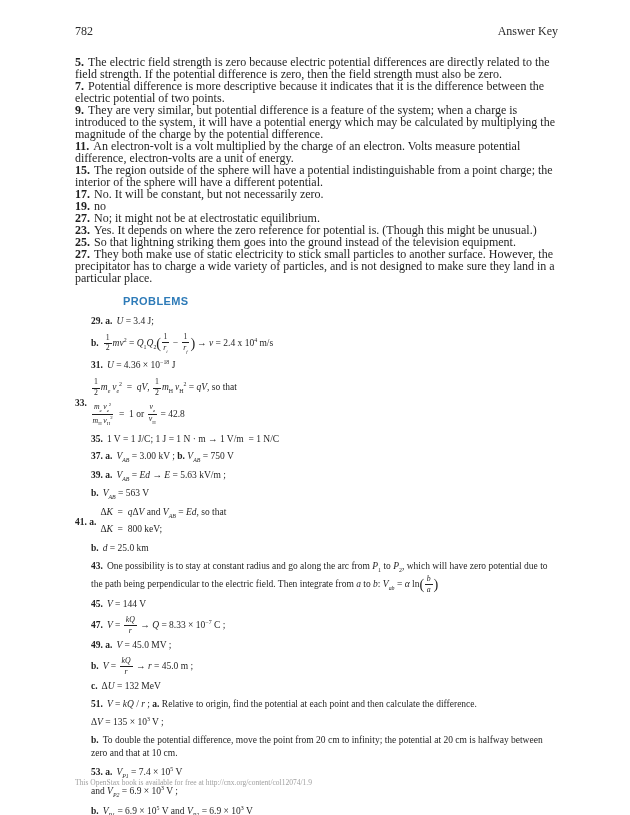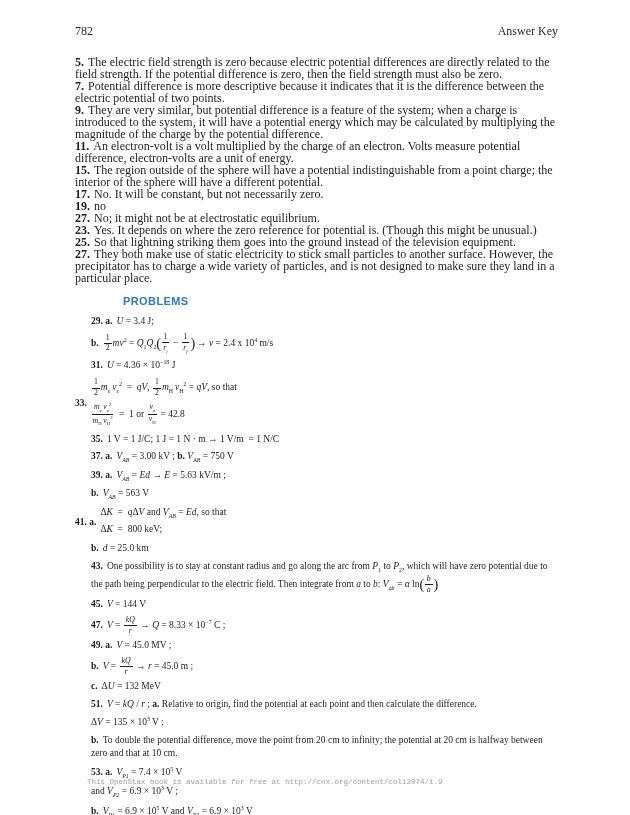--- a/index.html
+++ b/index.html
@@ -47,22 +47,22 @@
   sup{font-size:0.62em;}
   .frac{
     display:inline-block;vertical-align:middle;text-align:center;
     font-size:0.82em;line-height:1.12;padding:0 1px;
   }
   .frac .num{display:block;border-bottom:0.8px solid #1f1f1f;padding:0 2px 0.5px 2px;}
   .frac .den{display:block;padding-top:0.5px;}
   .big{font-size:1.5em;vertical-align:-0.14em;letter-spacing:-0.5px;}
   
   .page-footer{
-    position:absolute;top:778px;left:87px;
-    font-family:Liberation Mono, monospace;
+    position:absolute;top:778px;left:75px;
+    font-family:Liberation Serif, serif;
     font-size:7.5px;color:#9e9e9e;
   }
 </style>
 </head>
 <body>
 
 <div class="page-header">
   <span>782</span>
   <span>Answer Key</span>
 </div>

